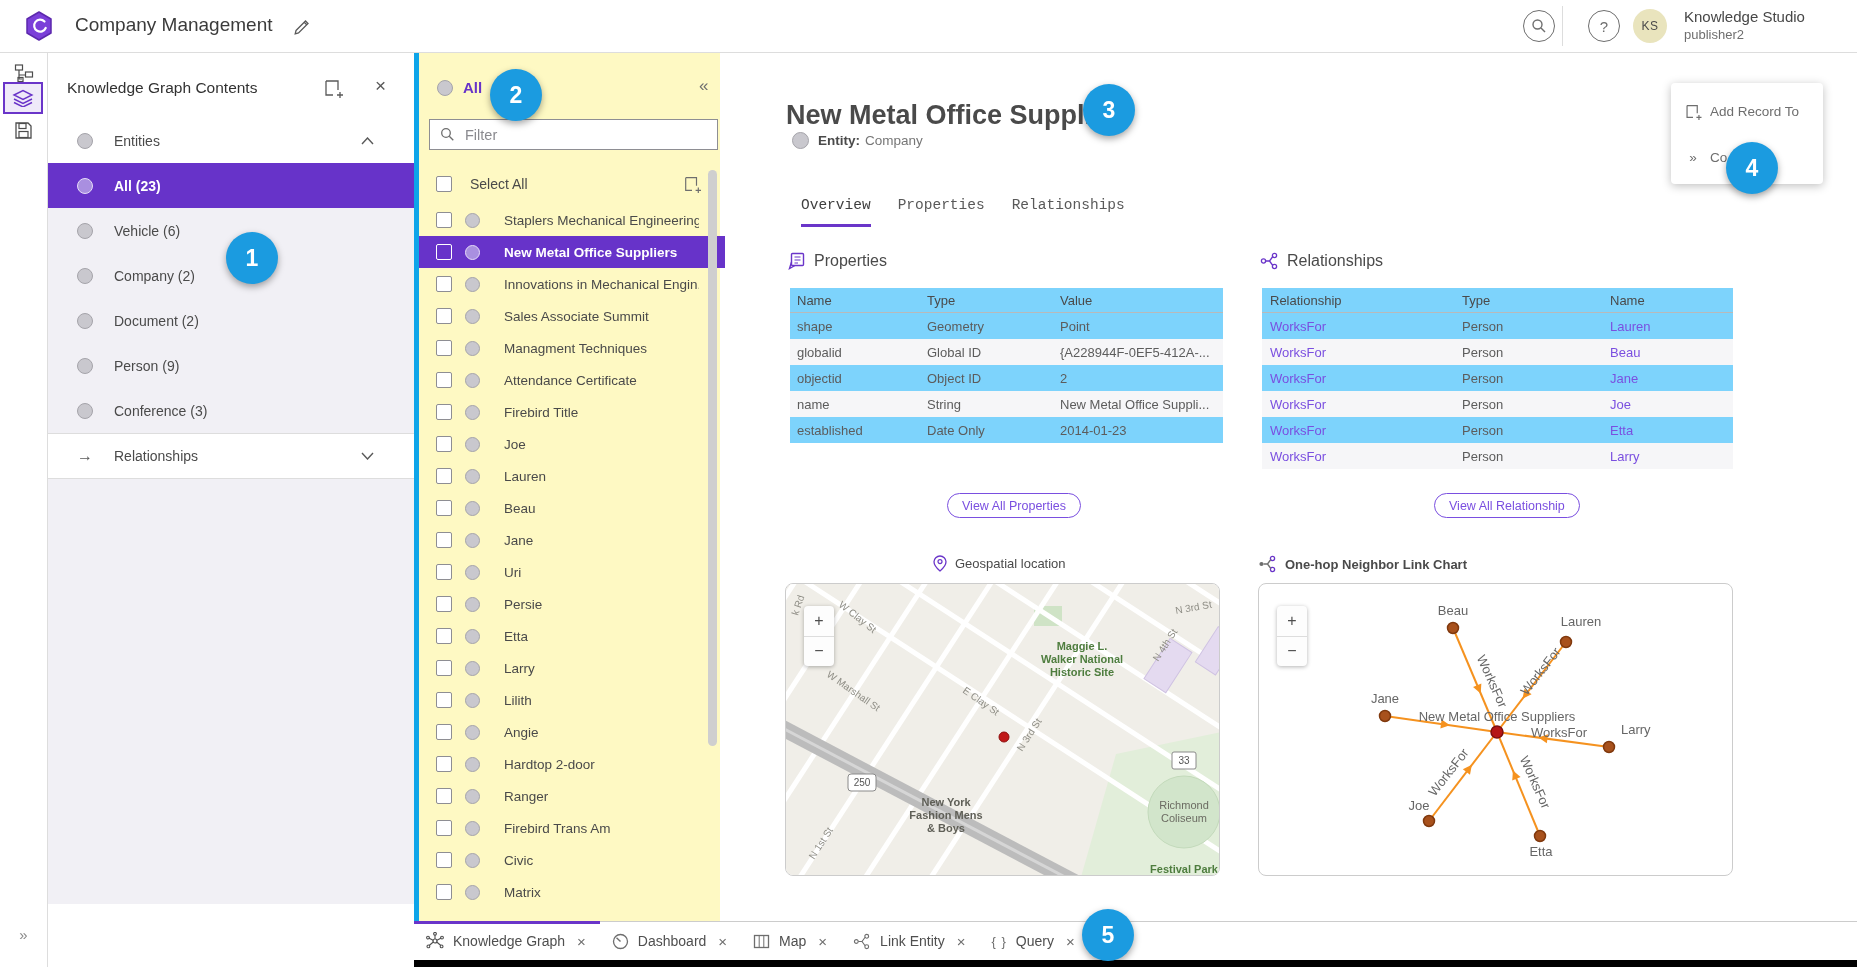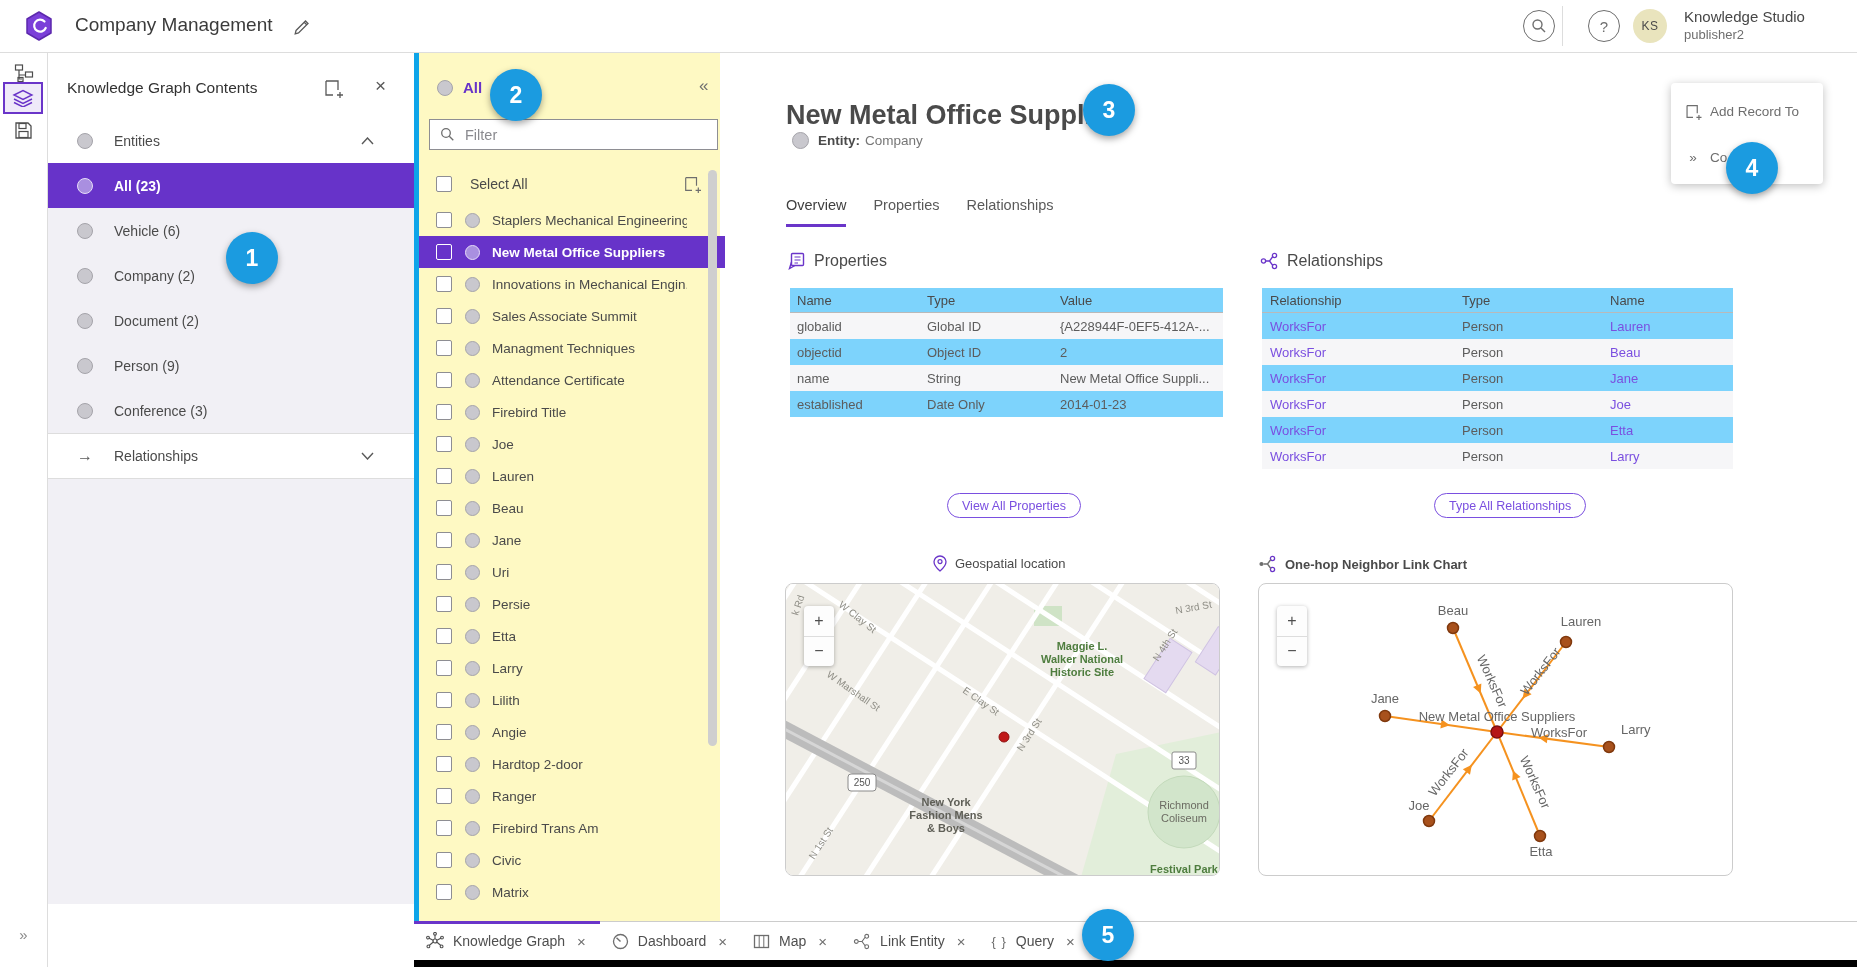--- a/index.html
+++ b/index.html
@@ -57,34 +57,34 @@
   .mag{margin:0 8px 0 10px;}
   .selrow{position:absolute;left:0;top:116px;width:306px;height:32px;display:flex;align-items:center;}
   .cbx{width:16px;height:16px;background:#fff;border:1px solid #8e8e93;border-radius:2px;box-sizing:border-box;flex:none;}
   .selrow .cbx{margin-left:17px;}
   .selrow .slabel{margin-left:18px;font-size:14px;color:#4a4a4a;}
   .selrow .addrec{position:absolute;right:24px;top:7px;}
   .lrows{position:absolute;left:0;top:152px;width:306px;}
   .lrow{width:306px;height:32px;display:flex;align-items:center;}
   .lrow .cbx{margin-left:17px;}
   .lrow .dot{margin-left:13px;width:15px;height:15px;}
-  .lrow .llabel{margin-left:12px;font-size:13.5px;color:#4a4a4a;white-space:nowrap;overflow:hidden;max-width:195px;}
+  .lrow .llabel{margin-left:24px;font-size:13.5px;color:#4a4a4a;white-space:nowrap;overflow:hidden;max-width:195px;}
   .lrow.sel{background:#6733C9;}
   .lrow.sel .llabel{color:#fff;font-weight:bold;}
   .lrow.sel .cbx{border-color:#fff;background:#6733C9;}
   .lp-scroll{position:absolute;left:289px;top:118px;width:9px;height:576px;border-radius:5px;background:#cfcfcf;}
 
   
   .main{left:720px;top:52px;width:1137px;height:869px;background:#fff;}
   .rectitle{position:absolute;left:66px;top:30px;font-size:27px;font-weight:bold;color:#4a4a4a;}
   .entline{position:absolute;left:72px;top:80px;display:flex;align-items:center;font-size:13.5px;}
   .entline .dot{width:17px;height:17px;}
   .entline .b{margin-left:9px;font-weight:bold;color:#4a4a4a;}
   .entline .v{margin-left:5px;color:#767676;}
-  .rtabs{position:absolute;left:66px;top:145px;display:flex;}
+  .rtabs{position:absolute;left:81px;top:145px;display:flex;font-family:Liberation Mono, monospace;}
   .rtab{font-size:14.5px;color:#595959;margin-right:27px;padding-bottom:11px;cursor:pointer;}
   .rtab.on{color:#3f3f3f;border-bottom:3px solid #6A35C9;}
   .sechead{position:absolute;display:flex;align-items:center;font-size:16px;color:#4a4a4a;}
   .sechead svg{margin-right:8px;}
   .tbl{position:absolute;font-size:13px;color:#5c5c5c;background:#7dd3fc;}
   .tbl .hrow{display:grid;height:24px;align-items:center;color:#4a4a4a;border-bottom:1px solid #b9b9b9;}
   .tbl .trow{display:grid;height:26px;align-items:center;}
   .tbl .trow.alt{background:#f6f6f8;}
   .ptbl{left:70px;top:236px;width:433px;}
   .ptbl .hrow,.ptbl .trow{grid-template-columns:130px 133px 1fr;padding-left:7px;}
@@ -404,20 +404,25 @@
         <path d="M3.5 10 L1.5 16.5 L7 13.5" fill="none" stroke="#6A35C9" stroke-width="1.4"></path>
       </svg>
       <span>Properties</span>
     </div>
     <div class="tbl ptbl">
       <div class="hrow">
         <span class="cell">Name</span>
         <span class="cell">Type</span>
         <span class="cell">Value</span>
       </div>
+      <div class="trow">
+          <span class="cell">shape</span>
+          <span class="cell">Geometry</span>
+          <span class="cell">Point</span>
+        </div>
       <div class="trow alt">
           <span class="cell">globalid</span>
           <span class="cell">Global ID</span>
           <span class="cell">{A228944F-0EF5-412A-...</span>
         </div>
       <div class="trow">
           <span class="cell">objectid</span>
           <span class="cell">Object ID</span>
           <span class="cell">2</span>
         </div>
@@ -473,21 +478,21 @@
           <span class="cell lnk">WorksFor</span>
           <span class="cell">Person</span>
           <span class="cell lnk">Etta</span>
         </div>
       <div class="trow alt">
           <span class="cell lnk">WorksFor</span>
           <span class="cell">Person</span>
           <span class="cell lnk">Larry</span>
         </div>
     </div>
-    <button class="viewbtn vb-r">Type All Relationships</button>
+    <button class="viewbtn vb-r">View All Relationship</button>
 
     <div class="mini" style="left:213px;top:503px;">
       <svg width="14" height="17" viewBox="0 0 14 17">
         <path d="M7 1 C3.7 1 1 3.6 1 6.8 C1 11 7 16 7 16 S13 11 13 6.8 C13 3.6 10.3 1 7 1 Z" fill="none" stroke="#6A35C9" stroke-width="1.3"></path>
         <circle cx="7" cy="6.6" r="2" fill="none" stroke="#6A35C9" stroke-width="1.2"></circle>
       </svg>
       <span>Geospatial location</span>
     </div>
     <div class="card mapcard">
       <svg class="mapsvg" width="435" height="293" viewBox="0 0 435 293">

